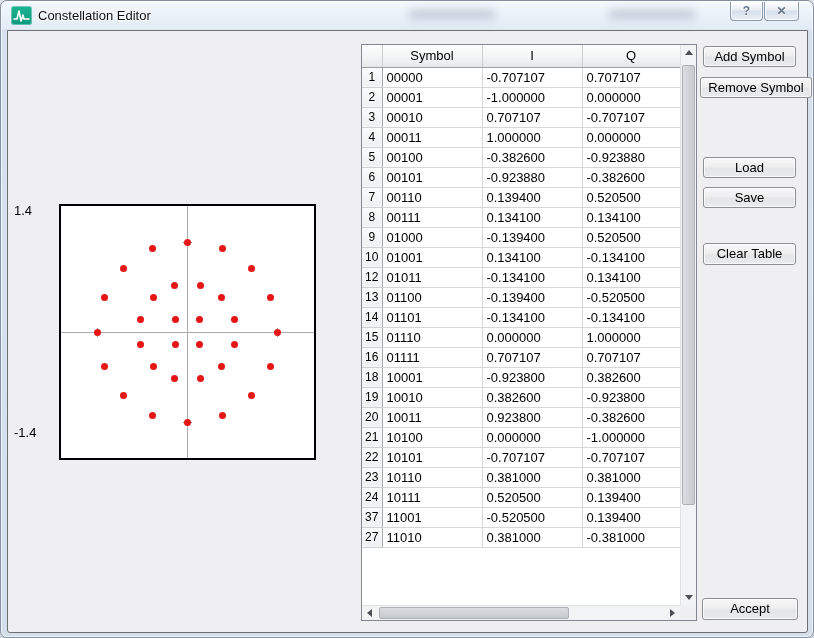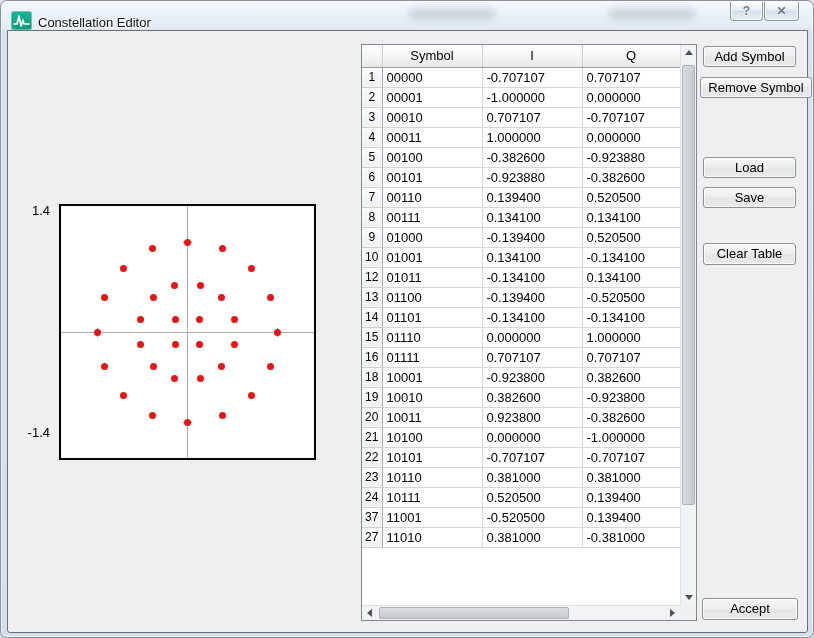--- a/index.html
+++ b/index.html
@@ -11,21 +11,21 @@
   .bg-smudge { position:absolute; top:0; height:5px; background:#5a6670;
     opacity:.45; filter:blur(3px); border-radius:2px; }
 
   
   .window { position:absolute; inset:0; border-radius:7px;
     background:linear-gradient(180deg,#f4f8fd 0%,#e2ebf5 28px,#d8e2ee 29px,#d4dfec 100%);
     border:1px solid #84909f;
     box-shadow:inset 0 0 0 1px rgba(255,255,255,.65), 0 0 6px rgba(60,70,90,.35); }
 
   .titlebar { position:absolute; left:0; top:0; right:0; height:29px;
-    display:flex; align-items:flex-end; padding-left:10px; }
+    display:flex; align-items:center; padding-left:10px; }
   .titlebar-smudge { position:absolute; top:8px; height:11px; background:#8a93a6;
     opacity:.35; filter:blur(4px); border-radius:3px; }
   .app-icon { width:21px; height:19px; margin-right:6px; flex:0 0 auto;
     border-radius:3px; background:linear-gradient(180deg,#1cb493,#0f9a7c);
     box-shadow:inset 0 0 0 1px rgba(255,255,255,.35); display:flex;
     align-items:center; justify-content:center; }
   .title-text { font-size:13px; color:#111; text-shadow:0 0 4px #fff,0 1px 0 #fff; }
 
   .cap-btn { position:absolute; top:1px; height:19px; border:1px solid #8b9aab;
     border-top:none; border-radius:0 0 4px 4px; text-align:center;
@@ -35,21 +35,21 @@
     box-shadow:inset 0 0 0 1px rgba(255,255,255,.8); }
   .cap-help { left:729px; width:33px; }
   .cap-close { left:763px; width:35px; }
 
   
   .content { position:absolute; left:6px; top:29px; width:801px; height:603px;
     background:#efeff2; border:1px solid #6f7074; border-radius:0 0 3px 3px; }
 
   
   .plot-label { position:absolute; font-size:13px; color:#000; width:36px;
-    text-align:right; }
+    text-align:left; }
   .plot-box { position:absolute; left:51px; top:173px; width:257px; height:256px;
     background:#fff; border:2px solid #000; }
   .axis-h { position:absolute; left:0; right:0; height:1px; background:#ababab; }
   .axis-v { position:absolute; top:0; bottom:0; width:1px; background:#ababab; }
   .tick { position:absolute; background:#8a8a8a; }
   .dot { position:absolute; width:7px; height:7px; border-radius:50%; }
 
   
   .table-frame { position:absolute; left:353px; top:13px; width:336px; height:577px;
     background:#fff; border:1px solid #828790; }

